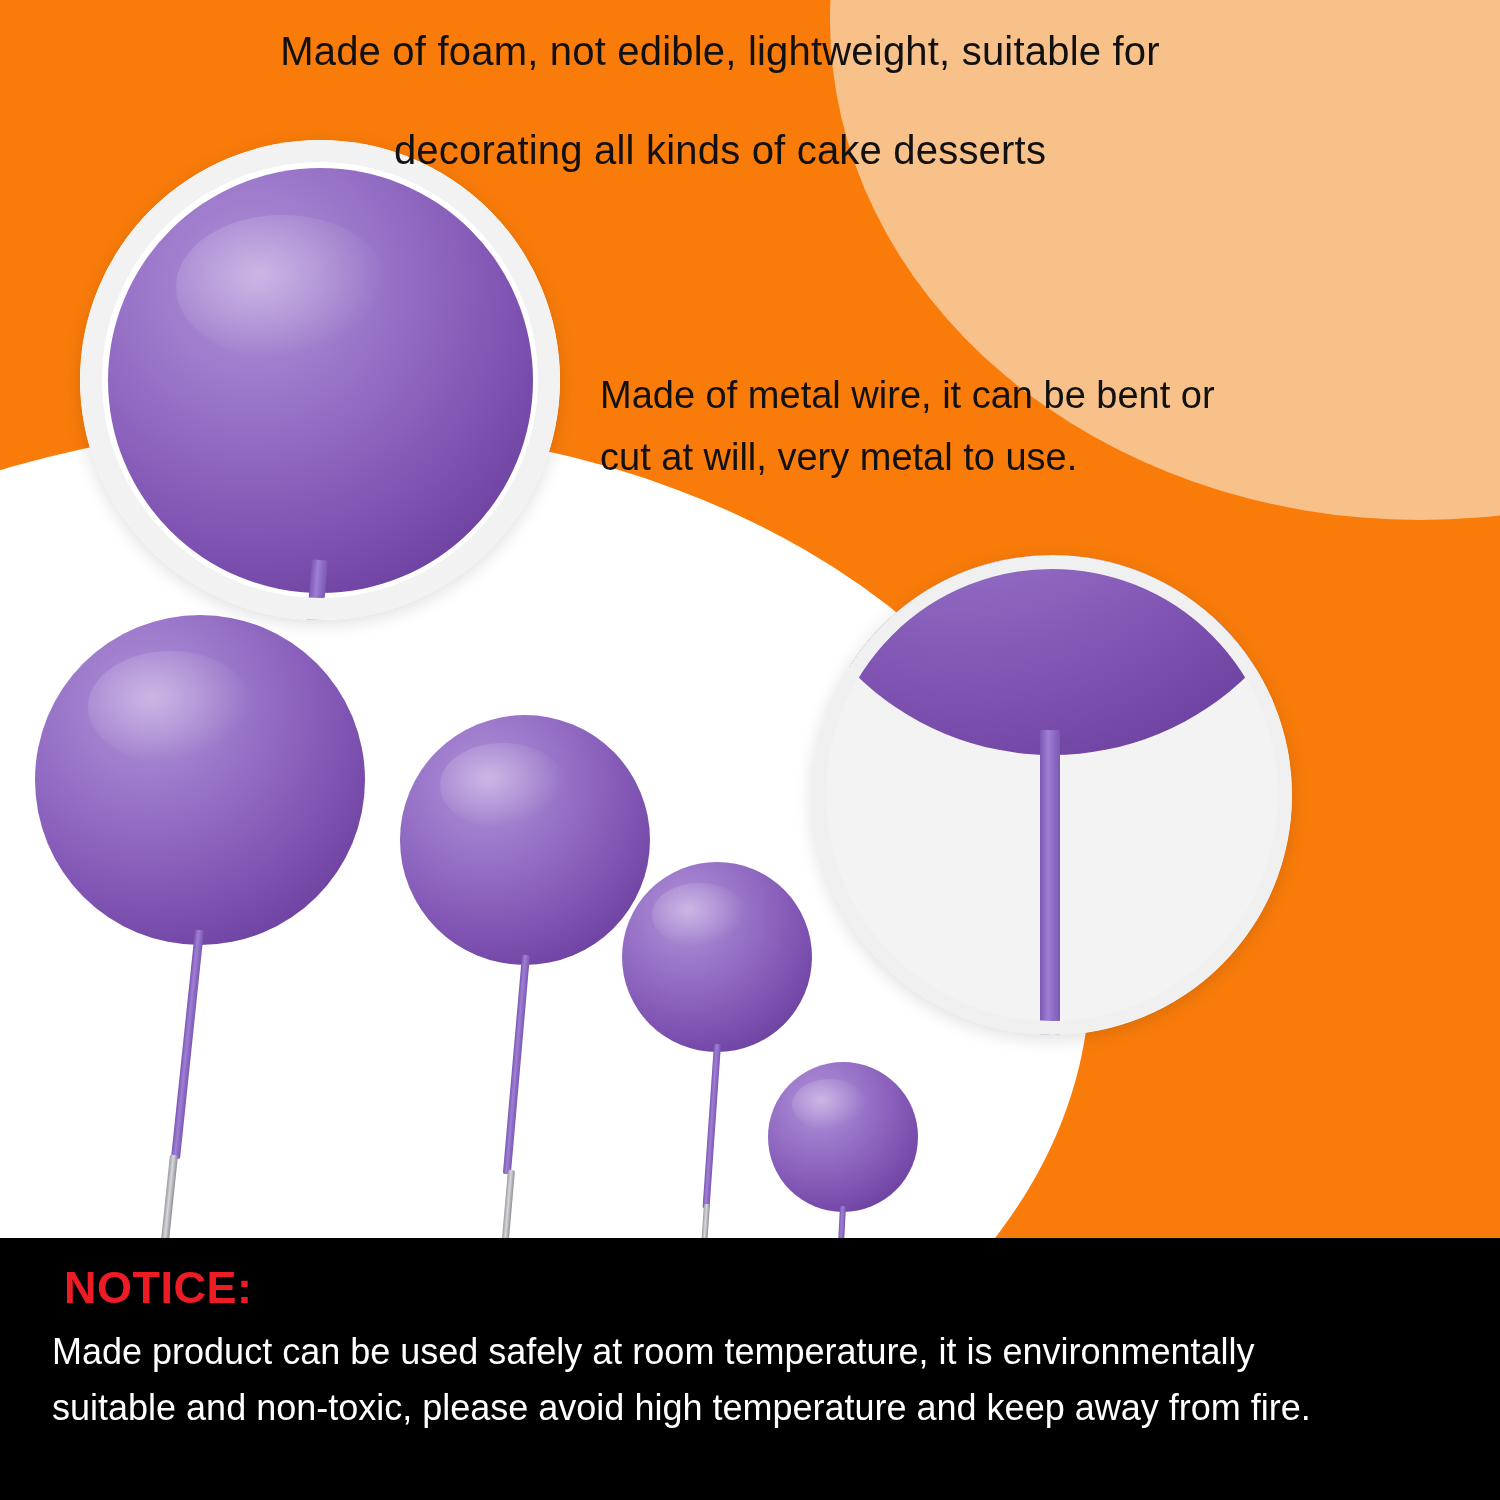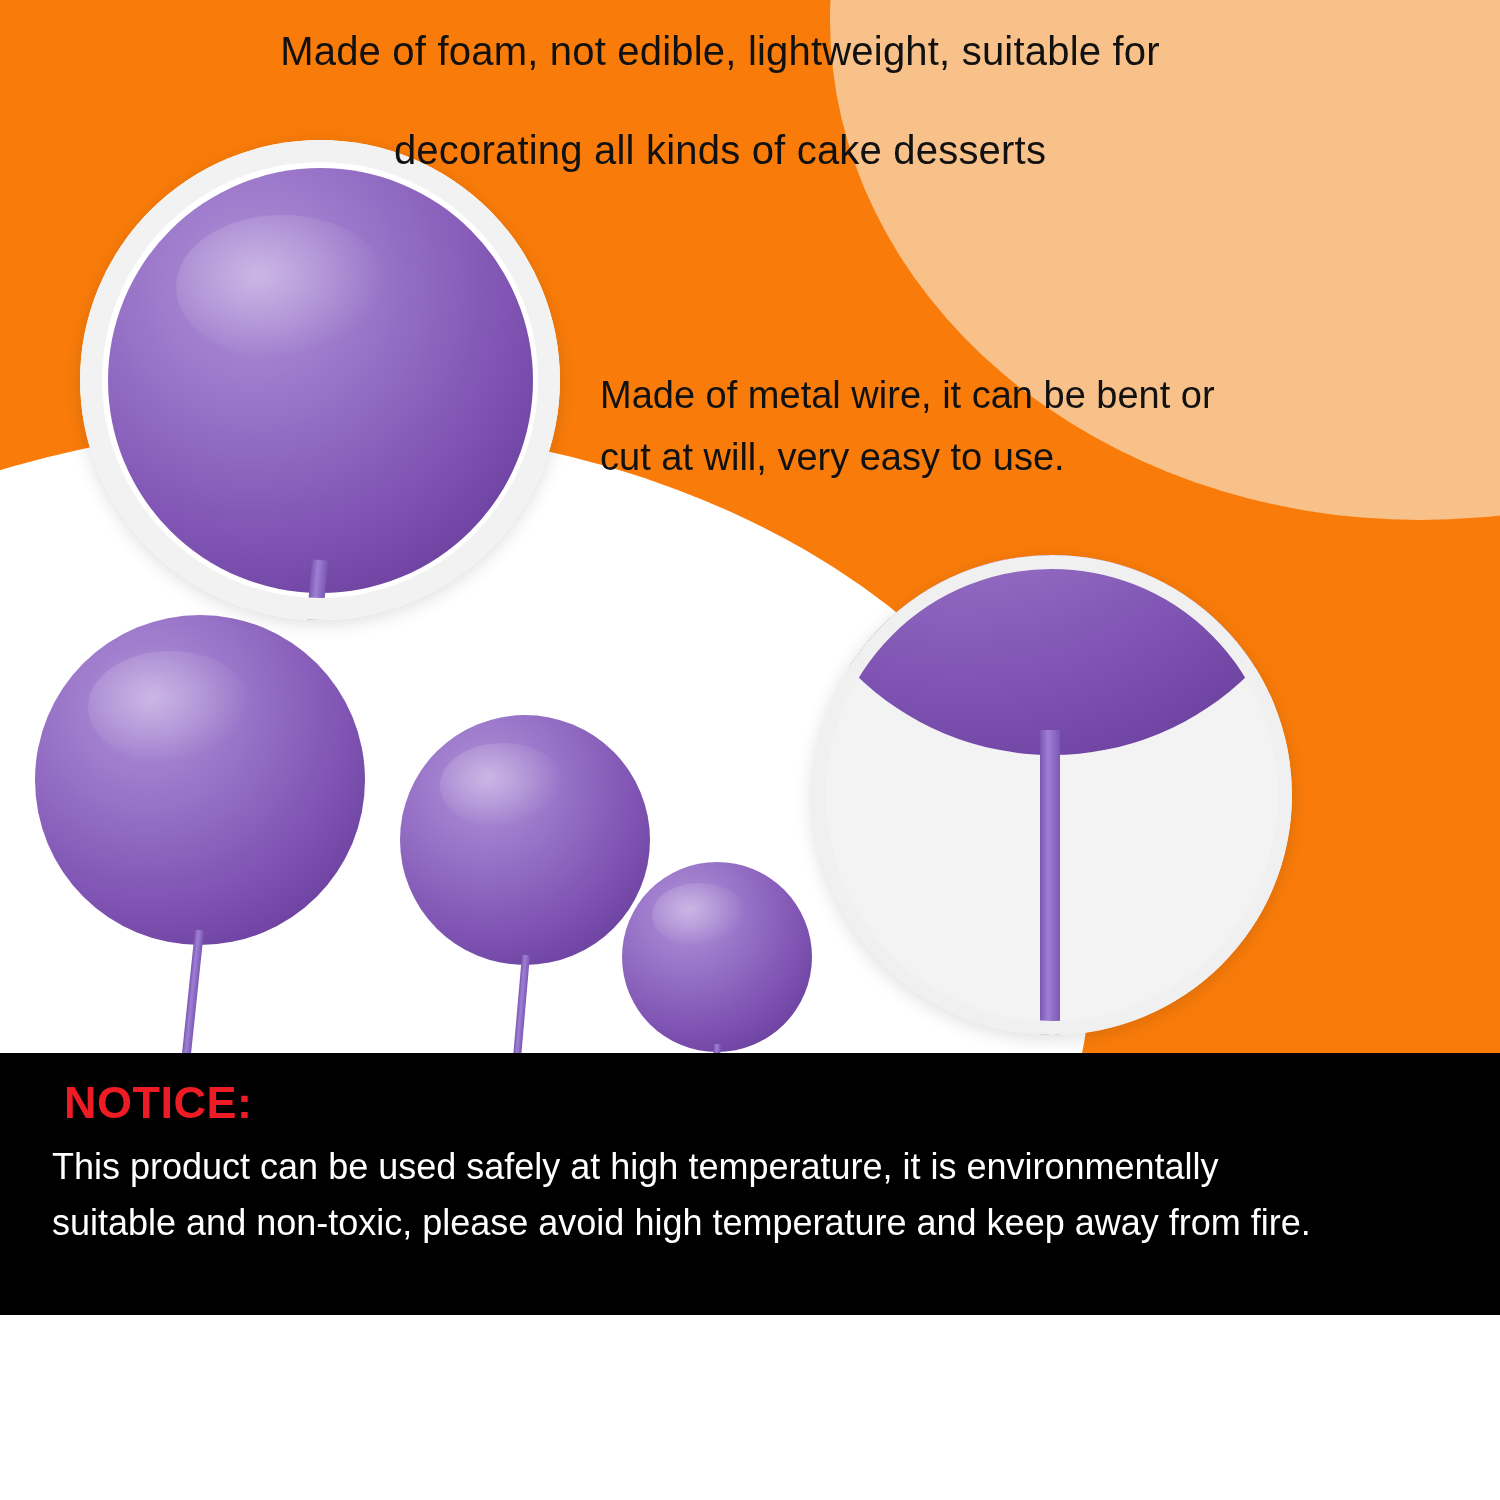--- a/index.html
+++ b/index.html
@@ -6,21 +6,21 @@
     margin: 0;
     padding: 0;
     background: #ffffff;
   }
   body {
     font-family: "Liberation Sans", sans-serif;
   }
   #stage {
     position: relative;
     width: 1500px;
-    height: 1315px;
+    height: 1500px;
     overflow: hidden;
     background: #8b5cf6;
   }
 
   
   .bg-orange {
     position: absolute;
     inset: 0;
     background: #F97C0A;
   }
@@ -212,24 +212,24 @@
     <div class="mag2-ring"></div>
   </div>
 
   <div class="top-caption">
     <span>Made of foam, not edible, lightweight, suitable for</span>
     <span class="line2">decorating all kinds of cake desserts</span>
   </div>
 
   <div class="right-caption">
     <div>Made of metal wire, it can be bent or</div>
-    <div>cut at will, very easy to use.</div>
+    <div>cut at will, very metal to use.</div>
   </div>
 
   <div class="notice-bar">
     <div class="notice-title">NOTICE:</div>
     <div class="notice-body">
-      <span>This product can be used safely at high temperature, it is environmentally</span>
+      <span>Made product can be used safely at room temperature, it is environmentally</span>
       <span class="l2">suitable and non-toxic, please avoid high temperature and keep away from fire.</span>
     </div>
   </div>
 
 </div>
 
 </body></html>

